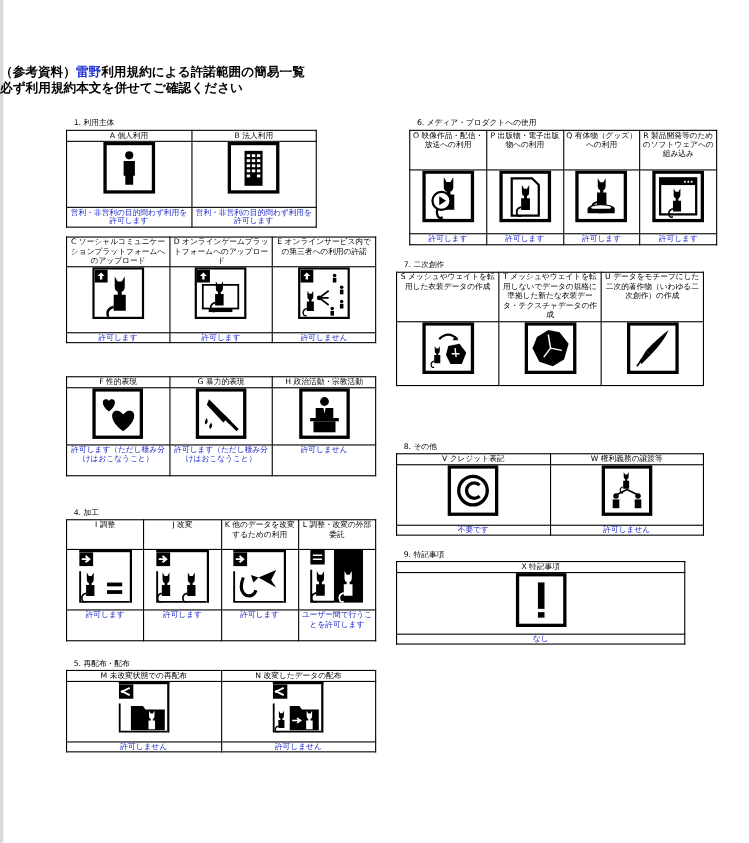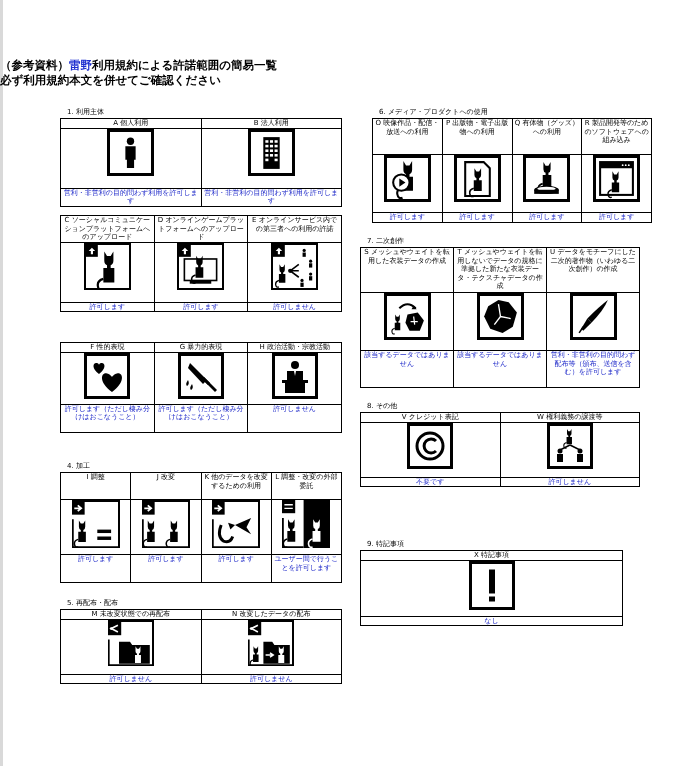--- a/index.html
+++ b/index.html
@@ -29,21 +29,21 @@
 
 <svg width="0" height="0" style="position:absolute">
   <defs>
     <g id="cat">
       <path d="M0,0 L3,5 L7,5 L10,0 L10,10 Q10,14 7,15 L7,18 L11,18 L11,34 L-1,34 L-1,18 L3,18 L3,15 Q0,14 0,10 Z" fill="#000"></path>
       <path d="M-1,30 Q-8,32 -7,38 Q-6,44 -1,42" stroke="#000" stroke-width="2.4" fill="none"></path>
     </g>
   </defs>
 </svg>
 
-<div class="sec" style="left:60px;top:108px;width:282px;">
+<div class="sec" style="left:60px;top:108px;width:228px;">
   <div class="sec-label">1. 利用主体</div>
   <table class="t">
     <tbody>
         <tr>
       <td class="hd">A 個人利用</td>
       <td class="hd">B 法人利用</td>
     </tr>
     <tr style="height:60px;">
       <td class="ic"><span class="icon" style="width:47px;height:47px;"><svg viewBox="0 0 40 40">
                 <circle cx="20" cy="9" r="3.6" fill="#000"></circle>
@@ -323,25 +323,20 @@
       <td class="ic"><span class="icon" style="width:47px;height:47px;"><svg viewBox="0 0 40 40">
                 <path d="M8,10 L18,4 L28,6 L36,16 L32,30 L22,36 L10,32 L4,20 Z" fill="#000"></path>
                 <path d="M18,8 L20,20 L14,28 M20,20 L30,22" stroke="#fff" stroke-width="1.3" fill="none"></path>
               </svg></span></td>
       <td class="ic"><span class="icon" style="width:47px;height:47px;"><svg viewBox="0 0 40 40">
                 <path d="M34,4 Q30,14 18,26 L14,22 Q26,10 34,4 Z" fill="#000"></path>
                 <path d="M14,22 L18,26 L10,34 L8,32 Z" fill="#000"></path>
                 <path d="M6,36 L10,30" stroke="#000" stroke-width="1.5"></path>
               </svg></span></td>
     </tr>
-    <tr style="height:37px;">
-      <td class="st">該当するデータではありません</td>
-      <td class="st">該当するデータではありません</td>
-      <td class="st">営利・非営利の目的問わず配布等（頒布、送信を含む）を許可します</td>
-    </tr>
   </tbody>
     </table>
 </div>
 
 <div class="sec" style="left:360px;top:402px;width:280px;">
   <div class="sec-label">8. その他</div>
   <table class="t">
     <tbody>
         <tr>
       <td class="hd">V クレジット表記</td>
@@ -362,21 +357,21 @@
               </svg></span></td>
     </tr>
     <tr>
       <td class="st">不要です</td>
       <td class="st">許可しません</td>
     </tr>
   </tbody>
     </table>
 </div>
 
-<div class="sec" style="left:360px;top:500px;width:263px;margin-top:40px;">
+<div class="sec" style="left:360px;top:500px;width:263px;">
   <div class="sec-label">9. 特記事項</div>
   <table class="t">
     <tbody>
         <tr>
       <td class="hd">X 特記事項</td>
     </tr>
     <tr style="height:56px;">
       <td class="ic"><span class="icon" style="width:46px;height:49px;"><svg viewBox="0 0 40 42">
                 <rect x="17" y="5" width="6" height="24" fill="#000"></rect>
                 <rect x="17" y="32" width="6" height="5" fill="#000"></rect>

